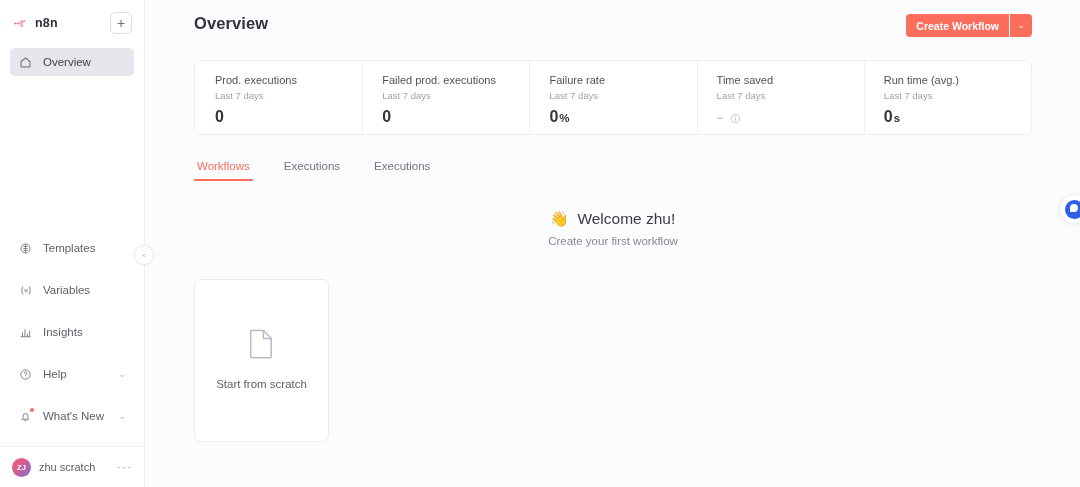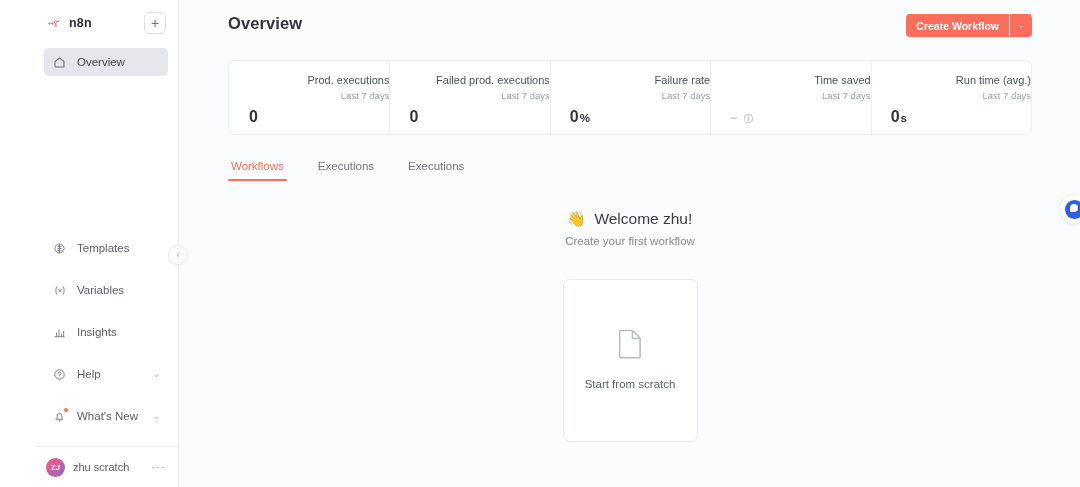--- a/index.html
+++ b/index.html
@@ -2,21 +2,21 @@
 <html><head>
 <meta charset="utf-8">
 <style>
   * { box-sizing: border-box; margin: 0; padding: 0; }
   html, body {
     width: 1080px; height: 487px;
     font-family: "Liberation Sans", sans-serif;
     background: #ffffff;
     overflow: hidden;
   }
-  .app { display: flex; width: 1080px; height: 487px; position: relative; padding-left: 34px; }
+  .app { display: flex; width: 1080px; height: 487px; position: relative; }
 
   
   .sidebar {
     width: 145px; height: 487px;
     background: #ffffff;
     border-right: 1px solid #ebeef2;
     display: flex; flex-direction: column;
     position: relative;
     flex: 0 0 145px;
   }
@@ -107,21 +107,21 @@
     font-size: 8px; cursor: pointer;
   }
 
   
   .stats {
     margin-top: 23px;
     display: flex; background: #fff;
     border: 1px solid #ebeef2; border-radius: 7px;
     height: 75px; overflow: hidden;
   }
-  .stat { flex: 1 1 0; padding: 13px 0 0 20px; position: relative; text-align: right; }
+  .stat { flex: 1 1 0; padding: 13px 0 0 20px; position: relative; }
   .stat + .stat::before {
     content: ""; position: absolute; left: 0; top: 0; bottom: 0;
     width: 1px; background: #ebeef2;
   }
   .stat-label { font-size: 11px; color: #4f525c; }
   .stat-sub { font-size: 9.5px; color: #9fa3ad; margin-top: 4px; }
   .stat-value {
     font-size: 16px; font-weight: 700; color: #33343d; margin-top: 7px;
     display: flex; align-items: baseline; gap: 1px;
   }
@@ -144,21 +144,21 @@
 
   
   .welcome-zone { text-align: center; margin-top: 29px; }
   .welcome-title {
     font-size: 15.5px; color: #3b3d46; font-weight: 400;
     display: inline-flex; align-items: center; gap: 8px;
   }
   .wave { font-size: 15px; }
   .welcome-sub { font-size: 11.5px; color: #868a94; margin-top: 7px; }
 
-  .cards { display: flex; gap: 14px; justify-content: center; margin-top: 32px; }
+  .cards { display: flex; gap: 14px; justify-content: flex-start; margin-top: 32px; }
   .card {
     width: 135px; height: 163px; background: #fff;
     border: 1px solid #e8ebf0; border-radius: 7px;
     display: flex; flex-direction: column; align-items: center; justify-content: center;
     cursor: pointer;
   }
   .card-icon { color: #b8bcc6; margin-bottom: 14px; }
   .card-text {
     font-size: 11.5px; color: #5d606a; text-align: center; line-height: 1.35;
     padding: 0 12px;

